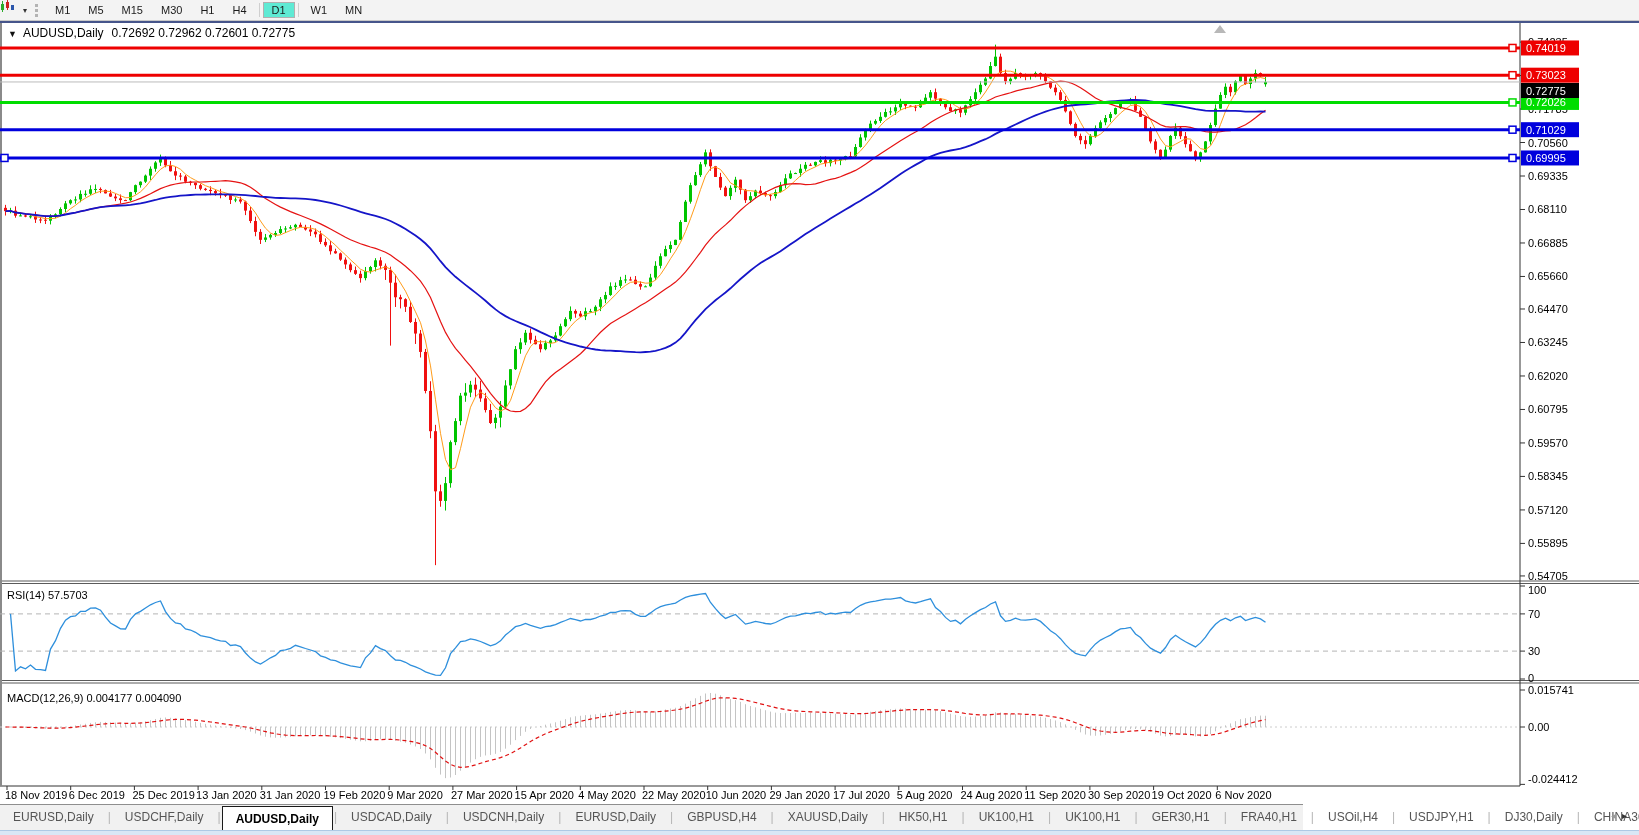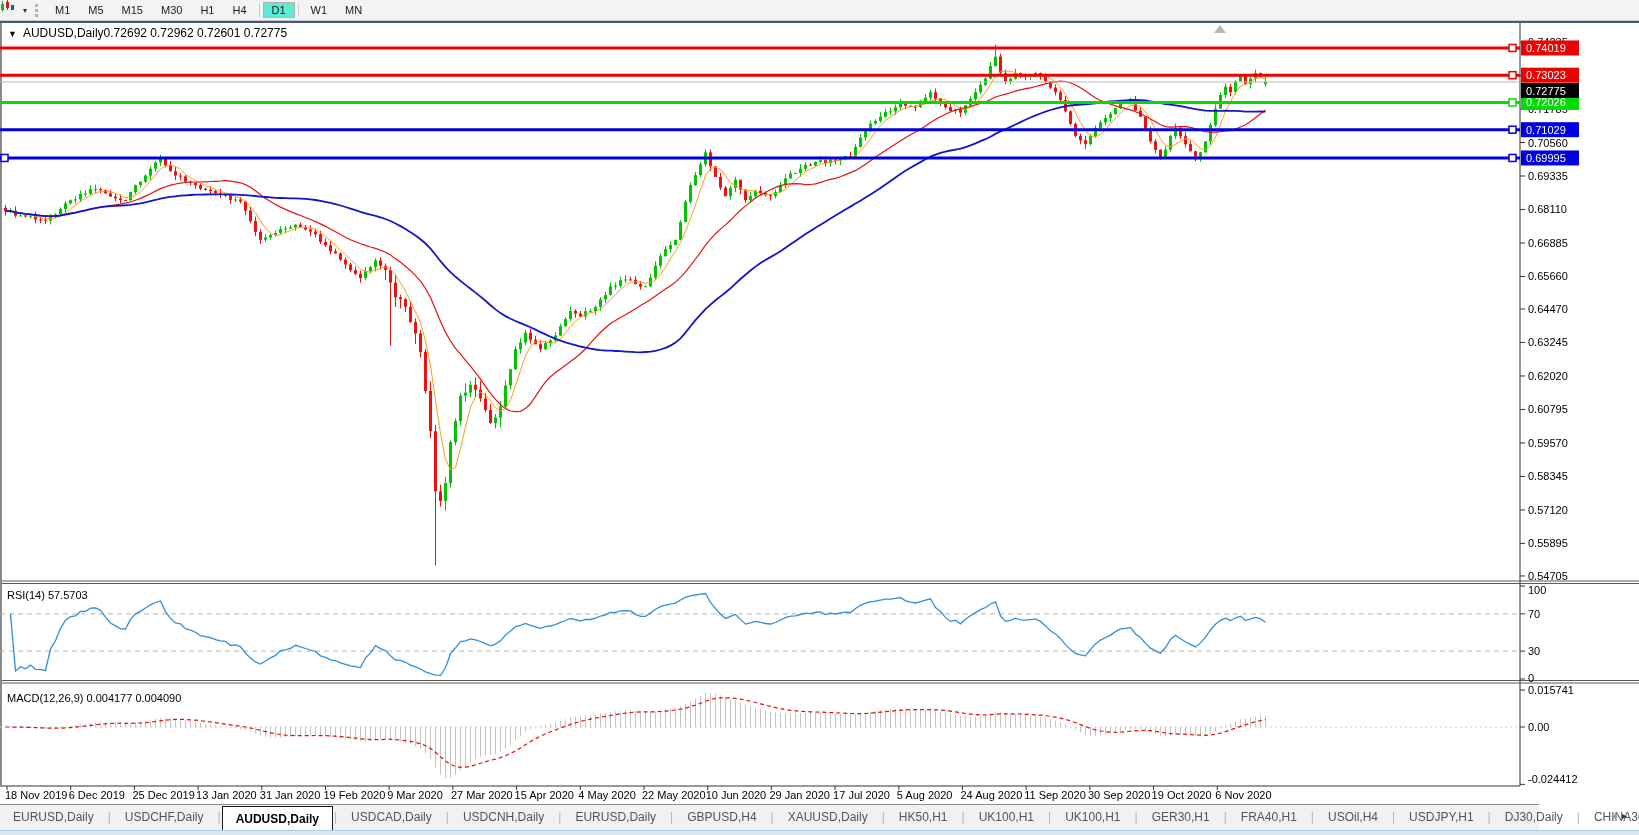--- a/index.html
+++ b/index.html
@@ -13,27 +13,27 @@
   .tool-icon{width:18px;height:16px;margin-left:4px;display:flex;align-items:center;justify-content:center}
   .caret{font-size:8px;color:#333;margin:0 4px 0 1px}
   .grip{width:0;height:13px;border-left:3px dotted #b3b3b3;margin:0 8px 0 4px}
   .tfbtn{padding:2px 9px;cursor:default}
   .tfbtn.active{background:#5eead4;border:1px solid #b0b0b0;padding:1px 8px}
   .tfdiv{width:1px;height:14px;background:#cfcfcf;margin:0 3px}
   .frame-top{left:0;top:21px;width:1639px;height:2px;background:#46558b}
   
   .chart-title{left:8px;top:26px;font-size:12px;color:#000;white-space:nowrap}
   .chart-title .tri{font-size:9px;margin-right:6px;color:#111}
-  .chart-title .ohlc{margin-left:0}
+  .chart-title .ohlc{margin-left:8px}
   .pane-label{font-size:11px;color:#000;white-space:nowrap}
   
   .dates{left:0;top:789px;width:1350px;height:14px;font-size:11px;color:#000}
   .dates span{position:absolute;white-space:nowrap}
   
-  .tabbar{left:0;top:804px;width:1539px;height:26px;background:#f1f1f1;border-top:1px solid #8e8e8e;
+  .tabbar{left:0;top:804px;width:1303px;height:26px;background:#f1f1f1;border-top:1px solid #8e8e8e;
           display:flex;align-items:stretch;font-size:12px;color:#555;z-index:3}
   .tabspacer{width:26px}
   .tab{padding:5px 13px 0 13px;white-space:nowrap;cursor:default}
   .tab.active{background:#fff;border:1px solid #1a1a1a;border-bottom:none;font-weight:bold;color:#000;margin-top:1px}
   .tabsep{padding:5px 1px 0 1px;color:#b5b5b5}
   .tabarrows{position:absolute;right:6px;top:810px;z-index:4;font-size:10px;letter-spacing:6px}
   .tabarrows .al{color:#9a9a9a}.tabarrows .ar{color:#333}
   .bottomstrip{left:0;top:830px;width:1639px;height:5px;background:#d9e7f5;border-top:1px solid #aec9e4;z-index:3}
 </style>
 </head>

